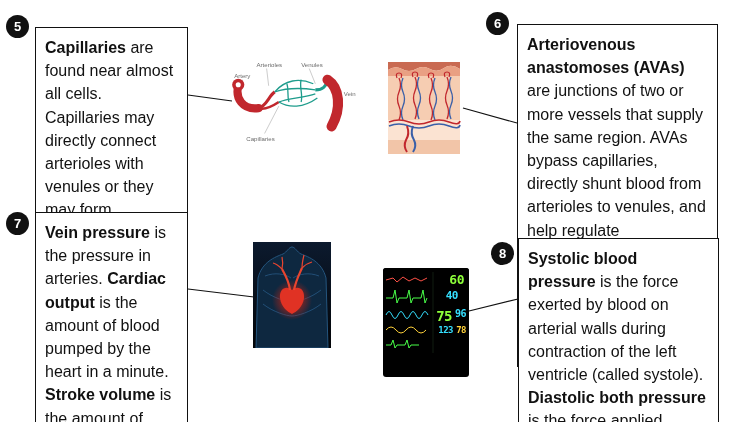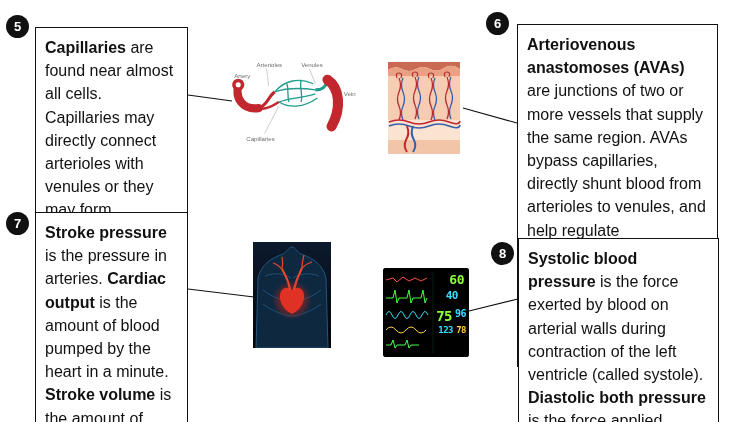--- a/index.html
+++ b/index.html
@@ -36,21 +36,21 @@
   #badge7 { left: 6px;  top: 212px; }
   #box7   { left: 35px; top: 212px; width: 153px; }
   #badge8 { left: 491px; top: 242px; }
   #box8   { left: 518px; top: 238px; width: 201px; }
 
   #cap   { left: 222px; top: 55px;  width: 140px; height: 90px; }
   #skin  { left: 387px; top: 60px;  width: 76px;  height: 96px; }
   #chest { left: 253px; top: 242px; width: 78px;  height: 106px; }
 
   #monitor {
-    position: absolute; left: 383px; top: 268px; width: 86px; height: 89px;
+    position: absolute; left: 383px; top: 268px; width: 86px; height: 109px;
     background: #000; border-radius: 3px; overflow: hidden;
   }
   #monitor svg { position: absolute; left: 0; top: 0; }
   .mr { position: absolute; font-family: "DejaVu Sans Mono", monospace; font-weight: bold; letter-spacing: -0.5px; }
 </style>
 </head>
 <body>
 
 <div id="canvas">
 
@@ -66,21 +66,21 @@
     <span class="seg-b">Capillaries</span><span> are found near almost all cells. Capillaries may directly connect arterioles with venules or they may form extensive networks for rapid exchange of a large volume of nutrients and waste products.</span>
   </div>
 
   <div class="badge" id="badge6">6</div>
   <div class="textbox" id="box6">
     <span class="seg-b">Arteriovenous anastomoses (AVAs)</span><span> are junctions of two or more vessels that supply the same region. AVAs bypass capillaries, directly shunt blood from arterioles to venules, and help regulate temperature. This mechanism is implicated in both Raynaud's disease and Raynaud's contraction.</span>
   </div>
 
   <div class="badge" id="badge7">7</div>
   <div class="textbox" id="box7">
-    <span class="seg-b">Stroke pressure</span><span> is the pressure in arteries. </span><span class="seg-b">Cardiac output</span><span> is the amount of blood pumped by the heart in a minute. </span><span class="seg-b">Stroke volume</span><span> is the amount of blood ejected by the left ventricle during one contraction.</span>
+    <span class="seg-b">Vein pressure</span><span> is the pressure in arteries. </span><span class="seg-b">Cardiac output</span><span> is the amount of blood pumped by the heart in a minute. </span><span class="seg-b">Stroke volume</span><span> is the amount of blood ejected by the left ventricle during one contraction.</span>
   </div>
 
   <div class="badge" id="badge8">8</div>
   <div class="textbox" id="box8">
     <span class="seg-b">Systolic blood pressure</span><span> is the force exerted by blood on arterial walls during contraction of the left ventricle (called systole). </span><span class="seg-b">Diastolic both pressure</span><span> is the force applied against arteries during ventricular relaxation (called diastole).</span>
   </div>
 
   <svg class="img" id="cap" viewBox="0 0 138 88">
     <text x="12" y="22" class="lbl">Artery</text>
     <line x1="20" y1="24" x2="19" y2="30" class="leader"></line>

